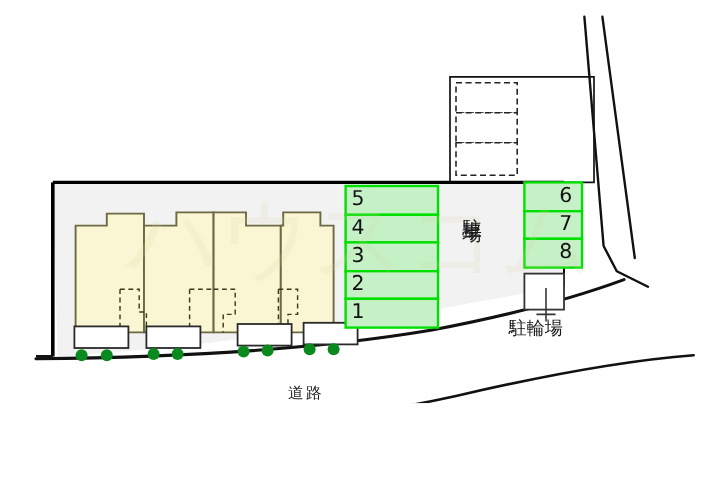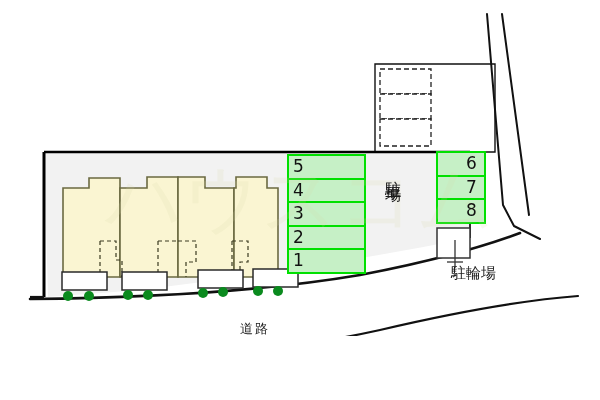--- a/index.html
+++ b/index.html
@@ -35,21 +35,20 @@
     font-size: 13px;
     letter-spacing: 2px;
     left: 240px;
     top: 322px;
   }
   .lbl-bike {
     font-size: 15px;
     letter-spacing: 0px;
     left: 424px;
     top: 266px;
-    margin-left: 27px;
   }
   .lbl-parking-vert {
     font-size: 16px;
     left: 385px;
     top: 168px;
     writing-mode: vertical-rl;
     text-orientation: upright;
     letter-spacing: 3px;
   }
   .slot-num {

